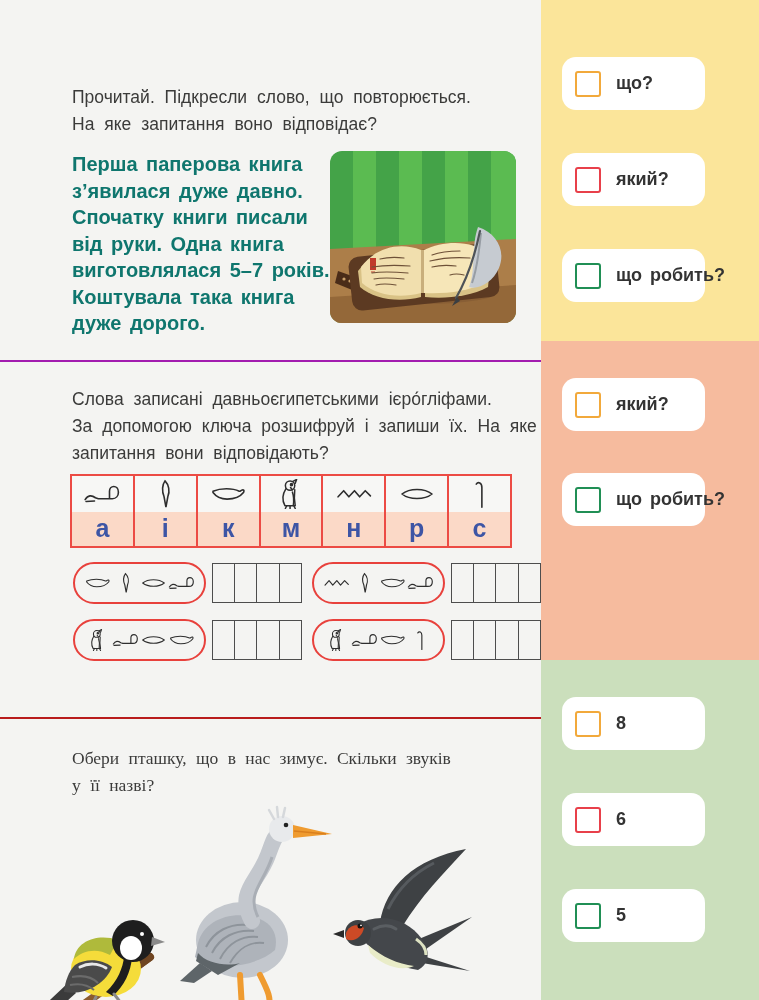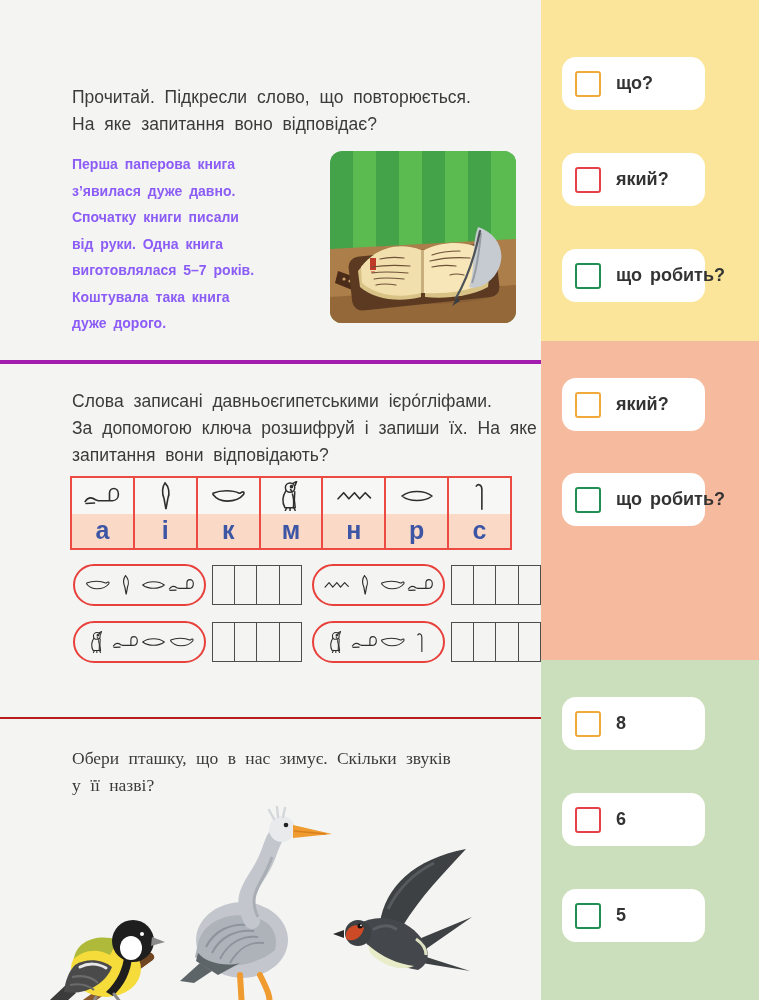--- a/index.html
+++ b/index.html
@@ -5,30 +5,30 @@
   * { margin:0; padding:0; box-sizing:border-box; }
   html,body { width:759px; }
   body { font-family:"Liberation Sans", sans-serif; }
   .page { position:relative; width:759px; height:1000px; display:flex; overflow:hidden; background:#F4F4F2; }
   .main { width:541px; height:1000px; display:flex; flex-direction:column;margin-top:38px; }
   .sidebar { width:218px; height:1000px; display:flex; flex-direction:column; }
 
   
   .sec { position:relative; }
   .sec1 { height:341px; }
-  .sec2 { height:378px; border-top:4px solid #a21caf; }
+  .sec2 { height:378px; border-top:2px solid #a21caf; }
   .sec3 { height:340px; border-top:2px solid #b91c1c;font-family:Liberation Serif, serif; }
 
   .q { font-size:17.5px; line-height:27px; color:#3B3B3A; white-space:pre-line; word-spacing:5px; }
   .sec1 .q { padding:46px 0 0 72px; }
   .sec2 .q { padding:24px 0 0 72px; }
   .sec3 .q { padding:26px 0 0 72px; }
 
   .sec1-body { display:flex; padding-left:72px; margin-top:13px; }
-  .passage { width:262px; font-size:14px; font-weight:bold; color:#8b5cf6; line-height:26.5px; white-space:pre-line; word-spacing:3px; }
+  .passage { width:262px; font-size:20px; font-weight:bold; color:#0f766e; line-height:26.5px; white-space:pre-line; word-spacing:3px; }
   .book-illo { width:186px; height:172px; border-radius:12px; overflow:hidden; margin-left:-4px; flex:none; }
 
   
   .key-table { width:442px; margin:7px 0 0 70px; display:grid; grid-template-columns:repeat(7,1fr);
                border:2.5px solid #EC4B44; background:#EC4B44; grid-gap:2px; }
   .key-col { display:flex; flex-direction:column; }
   .key-glyph { height:36px; background:#F7F7F5; display:flex; align-items:center; justify-content:center; }
   .key-glyph svg { width:42px; height:30px; }
   .key-letter { height:34px; background:#FBD9C7; display:flex; align-items:center; justify-content:center;
                 font-size:25px; font-weight:bold; color:#3D55A5; }

